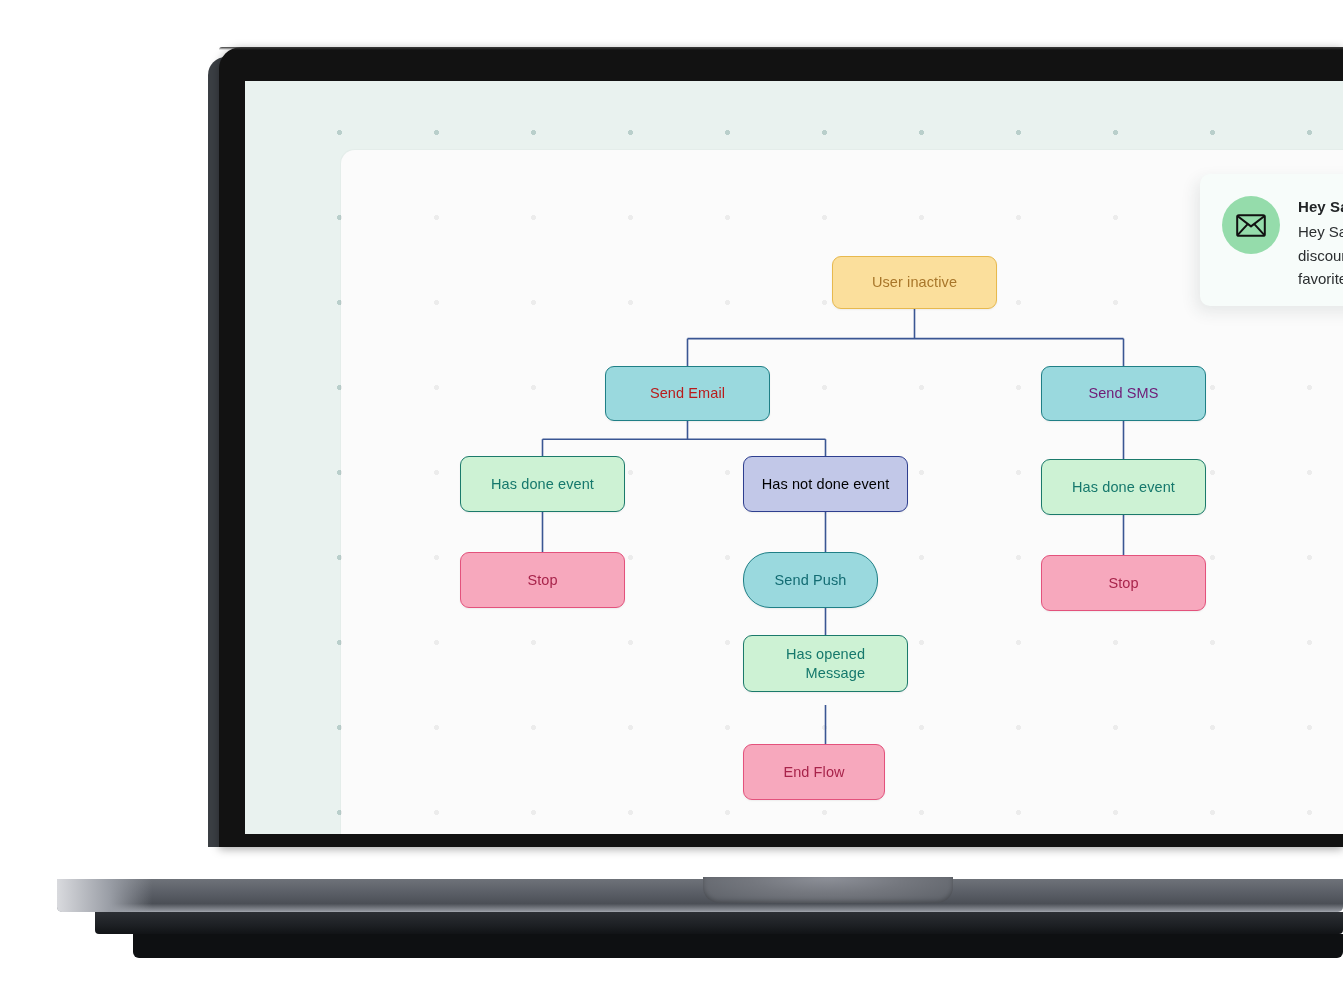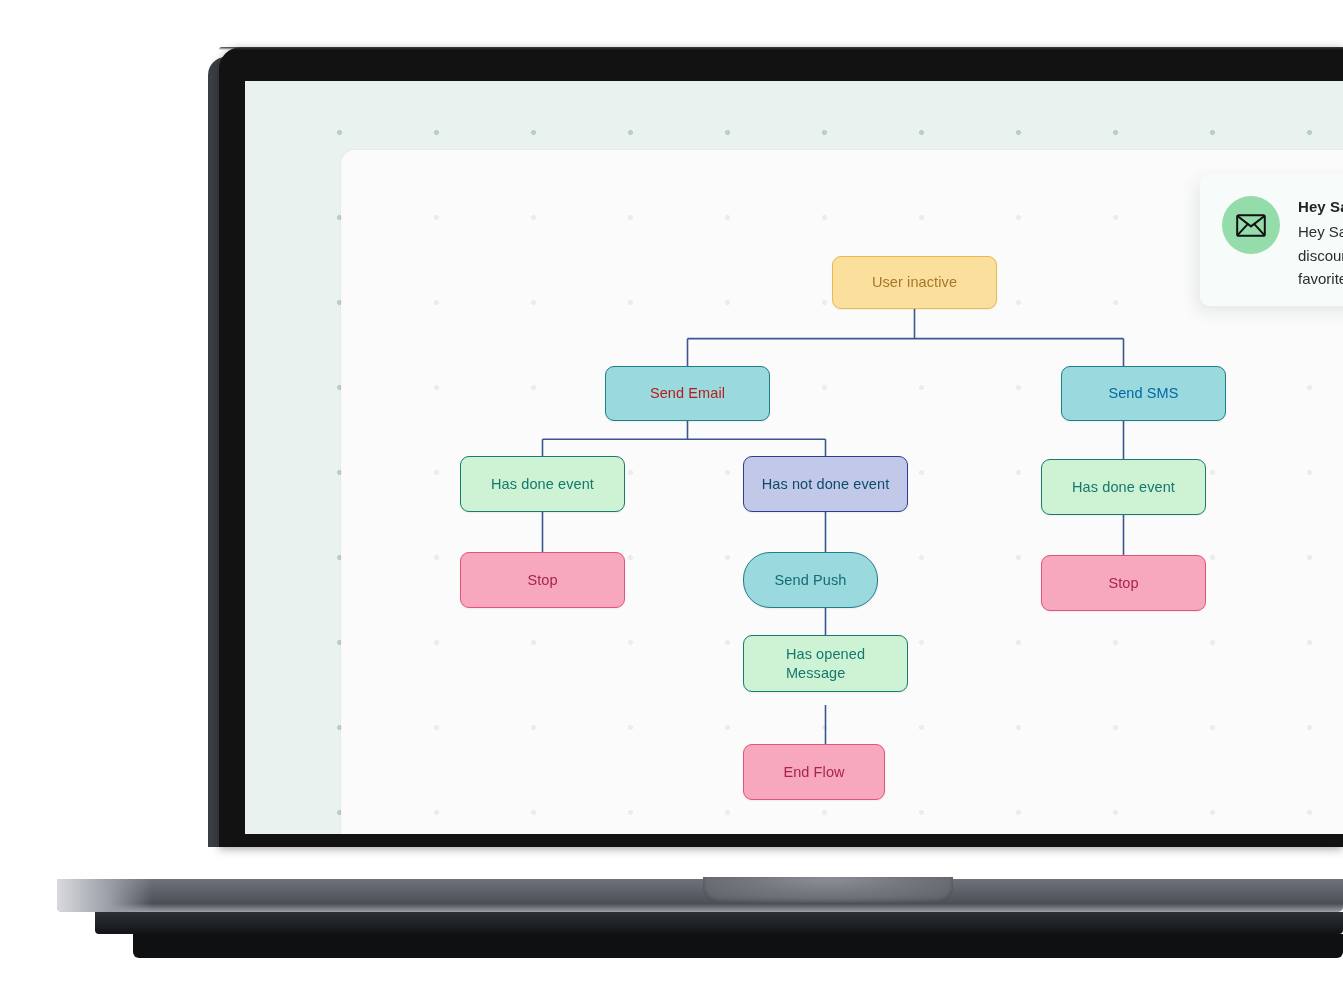--- a/index.html
+++ b/index.html
@@ -109,21 +109,21 @@
   }
   .flow-node {
     position: absolute;
     box-sizing: border-box;
     border-radius: 9px;
     border-width: 1.6px;
     border-style: solid;
     display: flex;
     align-items: center;
     justify-content: center;
-    text-align: left;
+    text-align: right;
     font-size: 14.5px;
     line-height: 1.28;
     letter-spacing: 0.1px;
     z-index: 3;
     box-shadow: 0 1px 2px rgba(0,0,0,0.06);
   }
   .flow-node .node-label { pointer-events: none; white-space: pre-line; }
 
   
   #notification-card {
@@ -248,27 +248,27 @@
           <path d="M580.5 527 L580.5 567" stroke="#3a5693" stroke-width="1.6" fill="none"></path>
           <path d="M580.5 624 L580.5 663" stroke="#3a5693" stroke-width="1.6" fill="none"></path>
         </svg>
       <div id="flow-nodes">
           <div class="flow-node" style="left: 587px; top: 175px; width: 165px; height: 53px; background: rgb(251, 223, 156); border-color: rgb(231, 185, 78); color: rgb(168, 118, 42);">
             <span class="node-label">User inactive</span>
           </div>
           <div class="flow-node" style="left: 360px; top: 285px; width: 165px; height: 55px; background: rgb(154, 217, 222); border-color: rgb(31, 127, 134); color: #b91c1c;">
             <span class="node-label">Send Email</span>
           </div>
-          <div class="flow-node" style="left: 816px; top: 285px; width: 165px; height: 55px; background: rgb(154, 217, 222); border-color: rgb(31, 127, 134); color: #0369a1;">
+          <div class="flow-node" style="left: 796px; top: 285px; width: 165px; height: 55px; background: rgb(154, 217, 222); border-color: rgb(31, 127, 134); color: #701a75;">
             <span class="node-label">Send SMS</span>
           </div>
           <div class="flow-node" style="left: 215px; top: 375px; width: 165px; height: 56px; background: rgb(205, 242, 212); border-color: rgb(27, 122, 107); color: rgb(21, 120, 108);">
             <span class="node-label">Has done event</span>
           </div>
-          <div class="flow-node" style="left: 498px; top: 375px; width: 165px; height: 56px; background: rgb(194, 200, 232); border-color: rgb(46, 63, 143); color: #0c4a6e;">
+          <div class="flow-node" style="left: 498px; top: 375px; width: 165px; height: 56px; background: rgb(194, 200, 232); border-color: rgb(46, 63, 143); color: #000000;">
             <span class="node-label">Has not done event</span>
           </div>
           <div class="flow-node" style="left: 796px; top: 378px; width: 165px; height: 56px; background: rgb(205, 242, 212); border-color: rgb(27, 122, 107); color: rgb(21, 120, 108);">
             <span class="node-label">Has done event</span>
           </div>
           <div class="flow-node" style="left: 215px; top: 471px; width: 165px; height: 56px; background: rgb(247, 168, 189); border-color: rgb(227, 82, 124); color: rgb(168, 36, 75);">
             <span class="node-label">Stop</span>
           </div>
           <div class="flow-node" style="left: 498px; top: 471px; width: 135px; height: 56px; background: rgb(154, 217, 222); border-color: rgb(31, 127, 134); color: rgb(19, 108, 115); border-radius: 27px;">
             <span class="node-label">Send Push</span>

